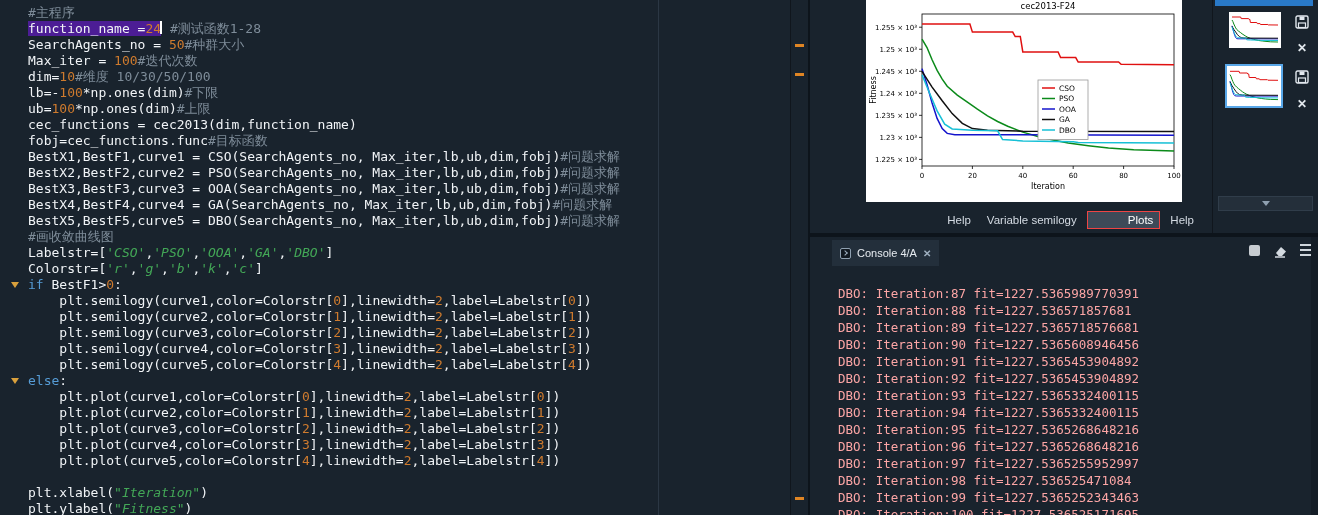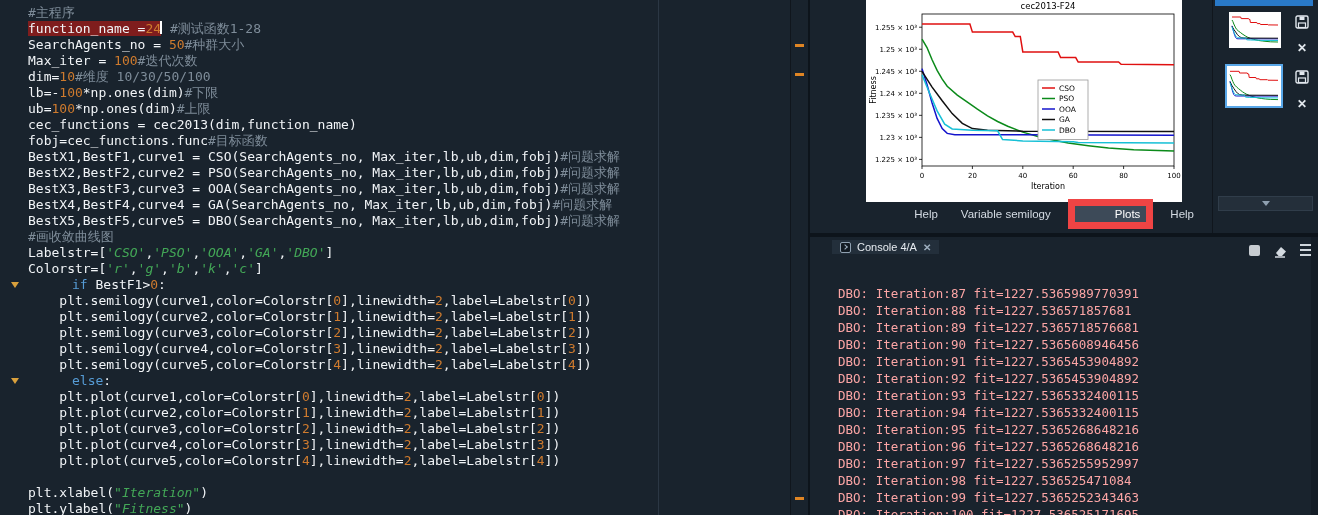--- a/index.html
+++ b/index.html
@@ -10,44 +10,44 @@
   #editor-pane { position:absolute; left:0; top:0; width:808px; height:515px;
                  background:#19232d; overflow:hidden; }
   #code { position:absolute; left:28px; top:5px;
           font:13px/16px "DejaVu Sans Mono",monospace;
           white-space:pre; color:#f1f4f7; }
   .code-line { height:16px; position:relative; }
   .tok-id  { color:#f1f4f7; }
   .tok-com { color:#7e8c99;text-align:center; }
   .tok-num { color:#cf7b2e; }
   .tok-str { color:#43a857; font-style:italic;margin-top:40px; }
-  .tok-kw  { color:#569cd6;margin-left:44px; }
-  .tok-hl  { background:#7f1d1d;text-align:center; }
+  .tok-kw  { color:#569cd6; }
+  .tok-hl  { background:#4c1d95;text-align:center; }
   .tok-caret { display:inline-block; width:2px; height:13px; background:#ffffff;
                vertical-align:text-top; margin-left:-1px; }
   .fold-marker { position:absolute; left:-17px; top:5px; width:0; height:0;
                  border-left:4px solid transparent; border-right:4px solid transparent;
                  border-top:6px solid #d9a03c; }
   #edge-line { position:absolute; left:658px; top:0; width:1px; height:515px;
                background:#2b3744; }
   #scrollflag { position:absolute; left:790px; top:0; width:18px; height:515px;
                 background:#19232d; border-left:1px solid #10161d; }
   .flag { position:absolute; left:4px; width:9px; height:3px; background:#e08524; }
 
   
   #right { position:absolute; left:810px; top:0; width:508px; height:515px; }
 
   #plots-pane { position:absolute; left:0; top:0; width:402px; height:233px;
                 background:#19232d; }
   #figure { position:absolute; left:56px; top:0; width:316px; height:202px;
             background:#ffffff;text-align:right; }
-  #pane-tabs { position:absolute; right:12px; bottom:4px; display:flex; gap:11px;
+  #pane-tabs { position:absolute; right:12px; bottom:4px; display:flex; gap:4px;
                align-items:center; font-size:11.5px; color:#d4dbe3; }
   .pane-tab { padding:2px 6px; }
-  .pane-tab.active { background:#3d4a58; border:7px solid #ef4444; color:#ffffff;padding-left:40px; }
+  .pane-tab.active { background:#3d4a58; border:1px solid #ef4444; color:#ffffff;padding-left:40px; }
 
   
   #thumbs { position:absolute; left:402px; top:0; width:106px; height:233px;
             background:#19232d; border-left:1px solid #10161d; }
   #thumbs-topbar { position:absolute; left:2px; top:0; width:98px; height:6px;
                    background:#2979c8; }
   .thumb { position:absolute; background:#ffffff; }
   #thumb1 { left:16px; top:12px; width:52px; height:36px; }
   #thumb2 { left:12px; top:64px; width:58px; height:44px; border:2px solid #59a7e8; }
   .save-btn { position:absolute; width:14px; height:14px; }
@@ -56,21 +56,21 @@
   #thumbs-down { position:absolute; left:5px; top:196px; width:95px; height:15px;
                  background:#242f3a; border:1px solid #303d4a;
                  display:flex; align-items:center; justify-content:center; }
   .down-arrow { width:0; height:0; border-left:4px solid transparent;
                 border-right:4px solid transparent; border-top:5px solid #8fa0b0; }
 
   
   #console-pane { position:absolute; left:0; top:237px; width:508px; height:278px;
                   background:#19232d; }
   #console-tabbar { position:absolute; left:0; top:0; width:100%; height:26px; }
-  #console-tab { position:absolute; left:22px; top:3px; height:14px;
+  #console-tab { position:absolute; left:22px; top:3px; height:26px;
                  display:flex; align-items:center; gap:6px; padding:0 8px;
                  background:#232f3b; color:#e6ebf0; font-size:11px; }
   #console-tab .tab-close { color:#9fb0c0; font-size:10px; font-weight:bold; }
   .term-icon { width:11px; height:11px; border:1px solid #8fa0b0; border-radius:2px;
                position:relative; background:#121a22; }
   .term-icon::after { content:""; position:absolute; left:2px; top:2px; width:3px;
                       height:3px; border-left:1px solid #9fb0c0;
                       border-bottom:1px solid #9fb0c0; transform:rotate(-135deg); }
   #stop-btn { position:absolute; right:58px; top:8px; width:11px; height:11px;
               background:#c7ccd1; border-radius:2px; }

